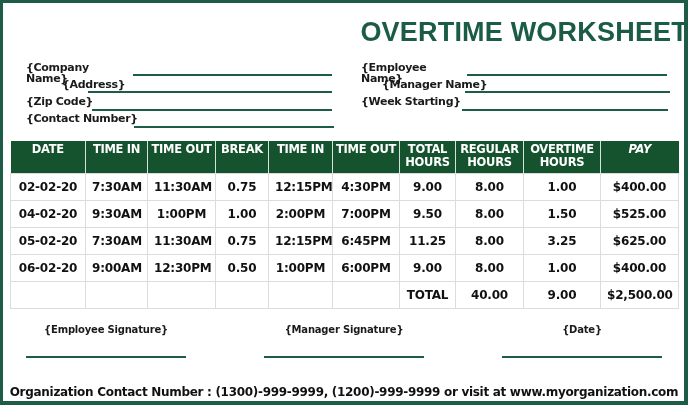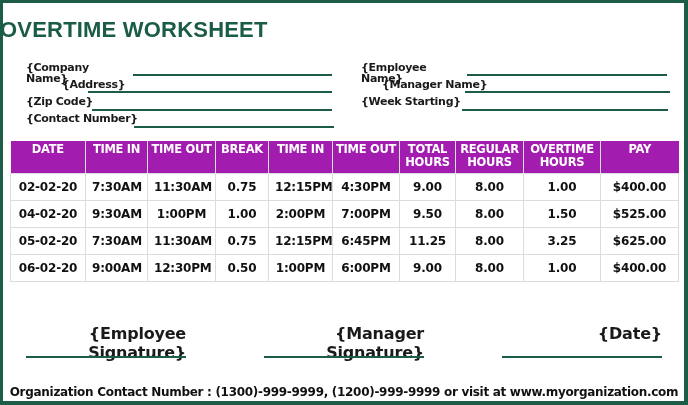--- a/index.html
+++ b/index.html
@@ -4,50 +4,50 @@
 <style>
   * { box-sizing: border-box; margin: 0; padding: 0; }
   html, body { width: 688px; height: 405px; overflow: hidden; background: #ffffff; }
   body { font-family: "DejaVu Sans", "Liberation Sans", sans-serif; color: #111; position: relative; }
   .frame {
     position: absolute; left: 0; top: 0; width: 688px; height: 405px;
     border-top: 3px solid #1d5c46; border-left: 3px solid #1d5c46;
     border-right: 4px solid #1d5c46; border-bottom: 4px solid #1d5c46;
   }
   .title {
-    position: absolute; left: 0; width: 688px; top: 17px; text-align: left;
-    font-family: "Liberation Sans", sans-serif; font-weight: bold; font-size: 22px;
+    position: absolute; left: 0; width: 688px; top: 17px; text-align: right;
+    font-family: "Liberation Sans", sans-serif; font-weight: bold; font-size: 27px;
     color: #1a5c45; letter-spacing: 0.2px;
   }
   .field-label {
     position: absolute; font-weight: bold; font-size: 11px; line-height: 11px;
     color: #1a1a1a; font-family: "DejaVu Sans", sans-serif; letter-spacing: -0.3px;
   }
   .field-line { position: absolute; height: 2px; background: #1d5c46; }
 
   table.ws {
     position: absolute; left: 10px; top: 141px; width: 668px;
     border-collapse: collapse; table-layout: fixed;
     font-family: "DejaVu Sans", sans-serif;
   }
   table.ws th {
-    background: #a21caf; color: #ffffff; font-weight: bold; font-size: 11.5px;
+    background: #14532d; color: #ffffff; font-weight: bold; font-size: 11.5px;
     line-height: 13px; height: 32px; vertical-align: top; padding-top: 2px;
     border-left: 1px solid #d8e0dc; border-right: 1px solid #d8e0dc;
     letter-spacing: -0.3px; text-align: center;
   }
   table.ws th:first-child { border-left: none; }
-  table.ws th:last-child { border-right: none; }
+  table.ws th:last-child { border-right: none; font-style: italic; }
   table.ws td {
     height: 20px; font-size: 12px; font-weight: bold; text-align: center;
     border: 1px solid #dcdcdc; color: #111; letter-spacing: -0.2px; padding: 6px;
   }
   .sig-label {
-    position: absolute; top: 324px; font-weight: bold; font-size: 16px;
-    color: #1a1a1a; text-align: right; letter-spacing: -0.2px;
+    position: absolute; top: 324px; font-weight: bold; font-size: 10px;
+    color: #1a1a1a; text-align: center; letter-spacing: -0.2px;
   }
   .sig-line { position: absolute; top: 356px; height: 2px; background: #1d5c46; }
   .footer {
     position: absolute; left: 0; width: 688px; top: 385px; text-align: center;
     font-weight: bold; font-size: 12px; color: #111; letter-spacing: -0.3px;
   }
 </style>
 </head>
 <body>
 
@@ -145,20 +145,32 @@
       <td>9:00AM</td>
       <td>12:30PM</td>
       <td>0.50</td>
       <td>1:00PM</td>
       <td>6:00PM</td>
       <td>9.00</td>
       <td>8.00</td>
       <td>1.00</td>
       <td>$400.00</td>
     </tr>
+    <tr>
+      <td></td>
+      <td></td>
+      <td></td>
+      <td></td>
+      <td></td>
+      <td></td>
+      <td>TOTAL</td>
+      <td>40.00</td>
+      <td>9.00</td>
+      <td>$2,500.00</td>
+    </tr>
   </tbody>
 </table>
 
 <div class="sig-label" style="left:26px; width:160px;">{Employee Signature}</div>
 <div class="sig-line" style="left:26px; width:160px;"></div>
 
 <div class="sig-label" style="left:264px; width:160px;">{Manager Signature}</div>
 <div class="sig-line" style="left:264px; width:160px;"></div>
 
 <div class="sig-label" style="left:502px; width:160px;">{Date}</div>

